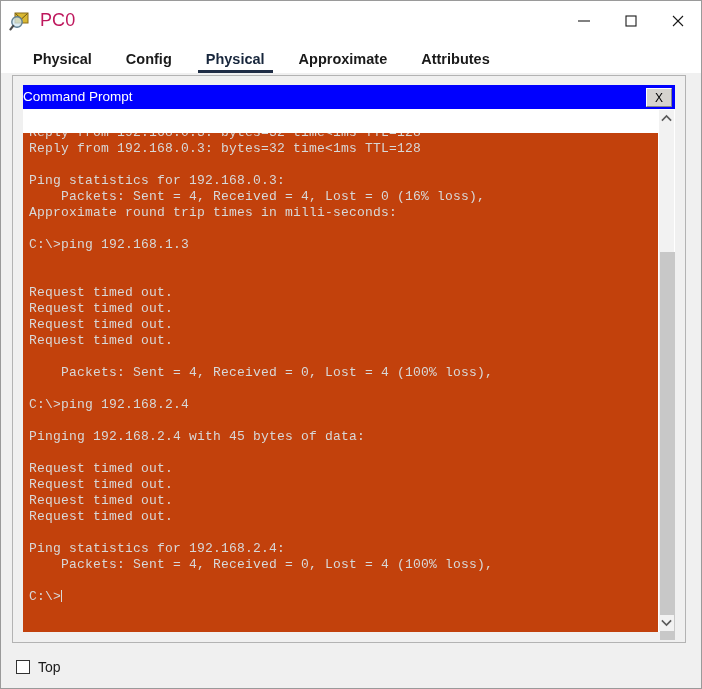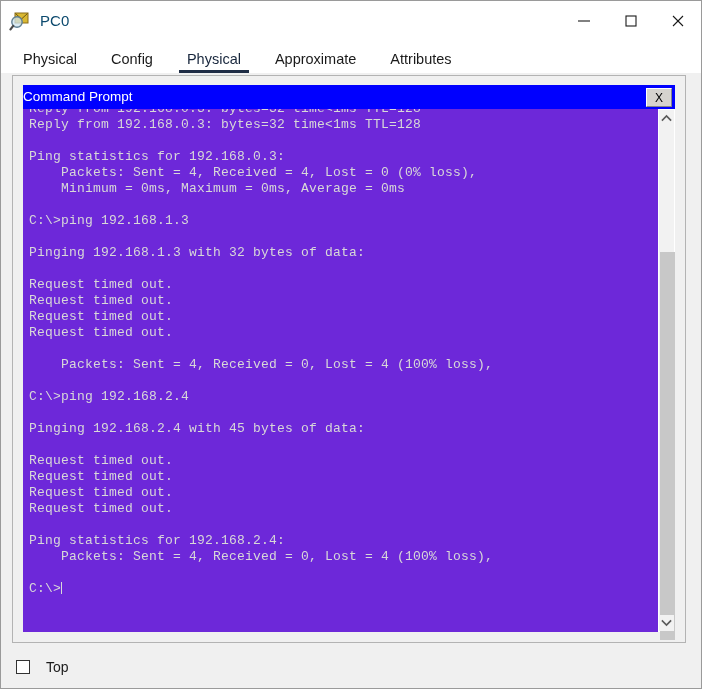--- a/index.html
+++ b/index.html
@@ -35,22 +35,22 @@
   }
   .titlebar-icon {
     width: 22px;
     height: 22px;
     margin-left: 8px;
     position: relative;
     flex: 0 0 auto;
   }
   .titlebar-title {
     margin-left: 9px;
-    font-size: 15px;
-    color: #0c4a6e;
+    font-size: 18px;
+    color: #be185d;
     letter-spacing: 0.1px;
     white-space: nowrap;
   }
   .win-controls {
     position: absolute;
     right: 0;
     top: 0;
     height: 39px;
     display: flex;
   }
@@ -63,22 +63,23 @@
     background: #ffffff;
   }
   .win-btn svg { display: block; }
 
   
   .tabstrip {
     height: 33px;
     background: #ffffff;
     display: flex;
     align-items: flex-end;
-    padding-left: 12px;
-    box-sizing: border-box;
+    padding-left: 22px;
+    box-sizing: border-box;
+    font-weight: bold;
   }
   .tab {
     font-size: 14.5px;
     color: #1a1a1a;
     padding: 0 10px 5px 10px;
     margin-right: 14px;
     position: relative;
     white-space: nowrap;
     line-height: 18px;
   }
@@ -152,23 +153,24 @@
   
   .terminal-wrap {
     position: relative;
     height: calc(100% - 24px);
     background: #ffffff;
     box-sizing: border-box;
     display: flex;
   }
   .terminal {
     flex: 1 1 auto;
-    background: #6d28d9;
+    background: #c2410c;
     overflow: hidden;
     position: relative;
+    margin-top: 24px;
   }
   .terminal-inner {
     position: absolute;
     left: 0;
     top: -8px;
     right: 0;
     padding: 0 0 0 6px;
   }
   .term-line {
     font-family: "Liberation Mono", "DejaVu Sans Mono", monospace;
@@ -240,21 +242,21 @@
     height: 14px;
     border: 1px solid #333333;
     background: #ffffff;
     box-sizing: border-box;
     margin-left: 4px;
     flex: 0 0 auto;
   }
   .chk-label {
     font-size: 14px;
     color: #1a1a1a;
-    margin-left: 16px;
+    margin-left: 8px;
     line-height: 16px;
   }
 </style>
 </head>
 <body>
 
 <div class="app-window">
 
   <div class="titlebar">
     <div class="titlebar-icon">
@@ -303,26 +305,25 @@
         <div class="cmd-close-btn">X</div>
       </div>
 
       <div class="terminal-wrap">
         <div class="terminal">
           <div class="terminal-inner" id="term-lines">
               <div class="term-line">Reply from 192.168.0.3: bytes=32 time&lt;1ms TTL=128</div>
               <div class="term-line">Reply from 192.168.0.3: bytes=32 time&lt;1ms TTL=128</div>
               <div class="term-line">&nbsp;</div>
               <div class="term-line">Ping statistics for 192.168.0.3:</div>
-              <div class="term-line">    Packets: Sent = 4, Received = 4, Lost = 0 (0% loss),</div>
-              <div class="term-line">    Minimum = 0ms, Maximum = 0ms, Average = 0ms</div>
+              <div class="term-line">    Packets: Sent = 4, Received = 4, Lost = 0 (16% loss),</div>
+              <div class="term-line">Approximate round trip times in milli-seconds:</div>
               <div class="term-line">&nbsp;</div>
               <div class="term-line">C:\&gt;ping 192.168.1.3</div>
               <div class="term-line">&nbsp;</div>
-              <div class="term-line">Pinging 192.168.1.3 with 32 bytes of data:</div>
               <div class="term-line">&nbsp;</div>
               <div class="term-line">Request timed out.</div>
               <div class="term-line">Request timed out.</div>
               <div class="term-line">Request timed out.</div>
               <div class="term-line">Request timed out.</div>
               <div class="term-line">&nbsp;</div>
               <div class="term-line">    Packets: Sent = 4, Received = 0, Lost = 4 (100% loss),</div>
               <div class="term-line">&nbsp;</div>
               <div class="term-line">C:\&gt;ping 192.168.2.4</div>
               <div class="term-line">&nbsp;</div>

